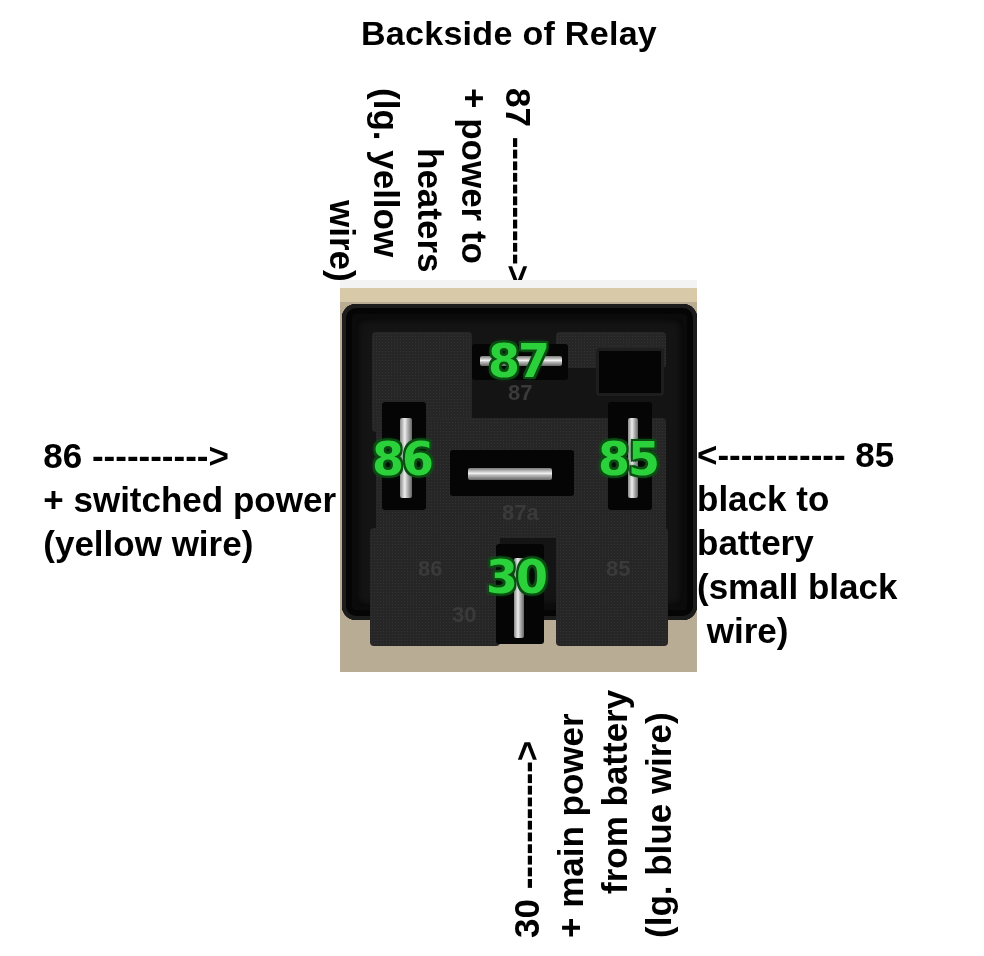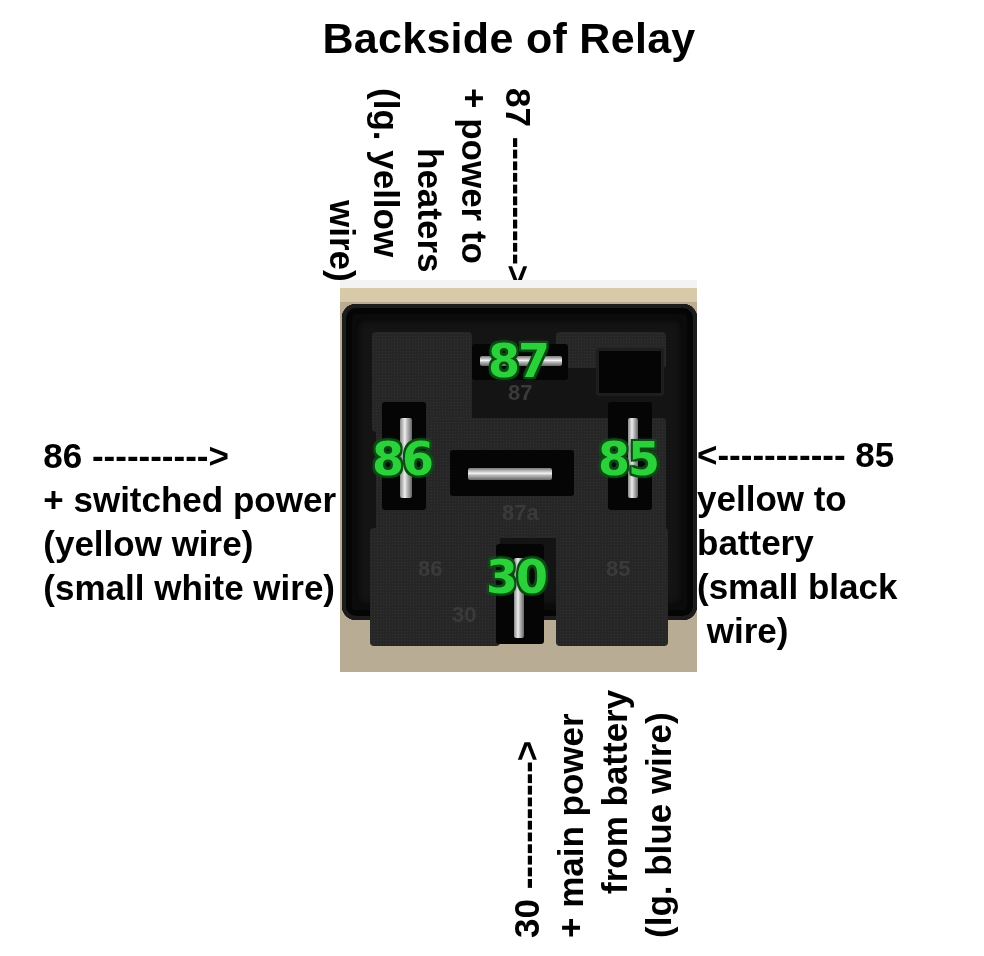--- a/index.html
+++ b/index.html
@@ -4,21 +4,21 @@
 <style>
   html, body { margin: 0; padding: 0; }
   body {
     width: 984px; height: 956px; position: relative; overflow: hidden;
     background: #ffffff;
     font-family: "Liberation Sans", "DejaVu Sans", sans-serif;
     color: #000;
   }
   .title {
     position: absolute; left: 0; width: 984px; top: 14px;
-    text-align: center; font-weight: bold; font-size: 43px; letter-spacing: 0.3px;
+    text-align: center; font-weight: bold; font-size: 34px; letter-spacing: 0.3px;
     padding-left: 34px; box-sizing: border-box;
   }
   .label { position: absolute; font-weight: bold; font-size: 35px; line-height: 44px; white-space: nowrap; }
   .label div { white-space: nowrap; }
 
   
   .left-block { right: 648px; top: 434px; text-align: left; }
   
   .right-block { left: 697px; top: 433px; text-align: left; }
 
@@ -79,26 +79,25 @@
   <div>+ power to</div>
   <div class="indent1">heaters</div>
   <div class="indent2">(lg. yellow</div>
   <div class="indent3">wire)</div>
 </div>
 
 <div class="label left-block">
   <div>86 ----------&gt;</div>
   <div>+ switched power</div>
   <div>(yellow wire)</div>
-  <div>(small white wire)</div>
 </div>
 
 <div class="label right-block">
   <div>&lt;----------- 85</div>
-  <div>yellow to</div>
+  <div>black to</div>
   <div>battery</div>
   <div>(small black</div>
   <div style="white-space:pre;"> wire)</div>
 </div>
 
 <div class="label bottom-block">
   <div style="text-align:left;">30 -----------&gt;</div>
   <div style="text-align:left;">+ main power</div>
   <div style="text-align:left;padding-left:44px;">from battery</div>
   <div style="text-align:left;">(lg. blue wire)</div>

